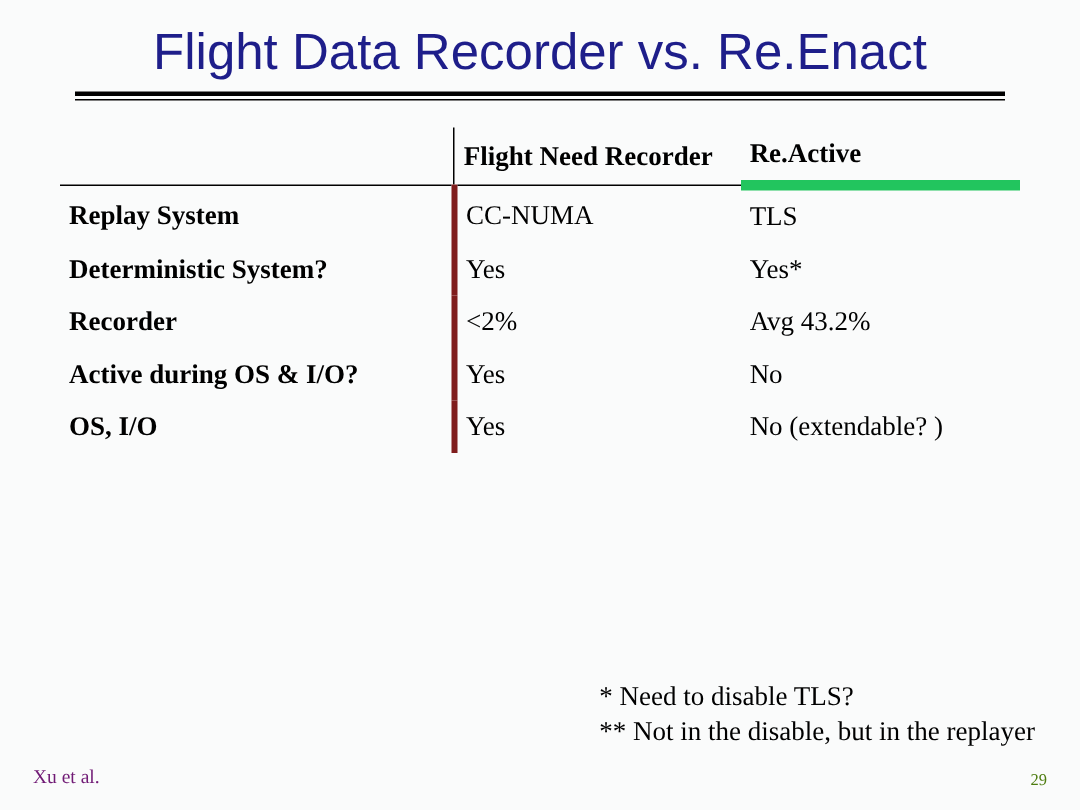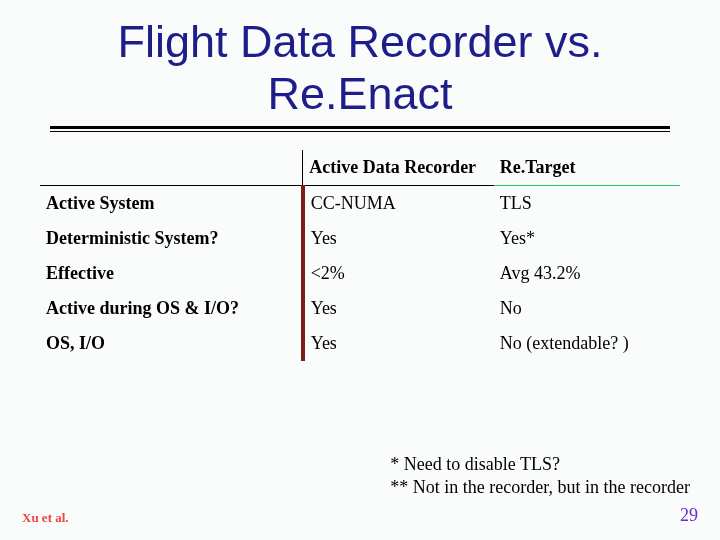--- a/index.html
+++ b/index.html
@@ -16,21 +16,21 @@
   .slide {
     width: 720px;
     height: 540px;
     position: relative;
     box-sizing: border-box;
     padding: 16px 40px 20px 40px;
   }
   .title {
     font-family: Arial, Helvetica, sans-serif;
     color: #1e1e8a;
-    font-size: 45px;
+    font-size: 34px;
     text-align: center;
     margin: 0 0 6px 0;
     font-weight: normal;
   }
   .title-underline {
     margin: 0 10px 18px 10px;
   }
   .title-underline .thick {
     height: 3px;
     background: #000;
@@ -54,96 +54,96 @@
   .hdr td:first-child {
     border: none;
   }
   
   .col1 { width: 255px; }
   .col2 { width: 180px; border-left: 4px solid #7f1d1d; }
   .col3 { width: 175px; }
   
   .first-body td.col1 { border-top: 1px solid #000; }
   .first-body td.col2 { border-top: 1px solid #000; }
-  .first-body td.col3 { border-top: 1px solid #22c55e; }
+  .first-body td.col3 { border-top: 7px solid #22c55e; }
   
   .hdr .col2 { border-left: 1px solid #000; }
   .footnotes {
     position: absolute;
     right: 30px;
     bottom: 42px;
     font-size: 18px;
     text-align: left;
     line-height: 1.25;
   }
   .footer-left {
     position: absolute;
     left: 22px;
     bottom: 14px;
     font-size: 13px;
-    font-weight: bold;
-    color: #ef4444;
+    font-weight: normal;
+    color: #701a75;
     font-family: "Times New Roman", Times, serif;
   }
   .footer-right {
     position: absolute;
     right: 22px;
     bottom: 14px;
-    font-size: 18px;
-    color: #6d28d9;
+    font-size: 11px;
+    color: #4d7c0f;
     font-family: "Times New Roman", Times, serif;
   }
 </style>
 </head>
 <body>
 
 <div class="slide">
 
   <h1 class="title">Flight Data Recorder vs. Re.Enact</h1>
   <div class="title-underline">
     <div class="thick"></div>
     <div class="thin"></div>
   </div>
 
   <table class="cmp">
     <tbody>
         <tr class="hdr">
       <td class="col1"></td>
-      <td class="col2"><b>Active Data Recorder</b></td>
-      <td class="col3"><b>Re.Target</b></td>
+      <td class="col2"><b>Flight Need Recorder</b></td>
+      <td class="col3"><b>Re.Active</b></td>
     </tr>
 
     <tr class="first-body">
-      <td class="col1"><b>Active System</b></td>
+      <td class="col1"><b>Replay System</b></td>
       <td class="col2">CC-NUMA</td>
       <td class="col3">TLS</td>
     </tr>
     <tr>
       <td class="col1"><b>Deterministic System?</b></td>
       <td class="col2">Yes</td>
       <td class="col3">Yes*</td>
     </tr>
     <tr>
-      <td class="col1"><b>Effective</b></td>
+      <td class="col1"><b>Recorder</b></td>
       <td class="col2">&lt;2%</td>
       <td class="col3">Avg 43.2%</td>
     </tr>
     <tr>
       <td class="col1"><b>Active during OS &amp; I/O?</b></td>
       <td class="col2">Yes</td>
       <td class="col3">No</td>
     </tr>
     <tr>
       <td class="col1"><b>OS, I/O</b></td>
       <td class="col2">Yes</td>
       <td class="col3">No (extendable? )</td>
     </tr>
   </tbody>
     </table>
 
   <div class="footnotes">
     <div>* Need to disable TLS?</div>
-    <div>** Not in the recorder, but in the recorder</div>
+    <div>** Not in the disable, but in the replayer</div>
   </div>
 
   <div class="footer-left">Xu et al.</div>
   <div class="footer-right">29</div>
 </div>
 
 </body></html>

